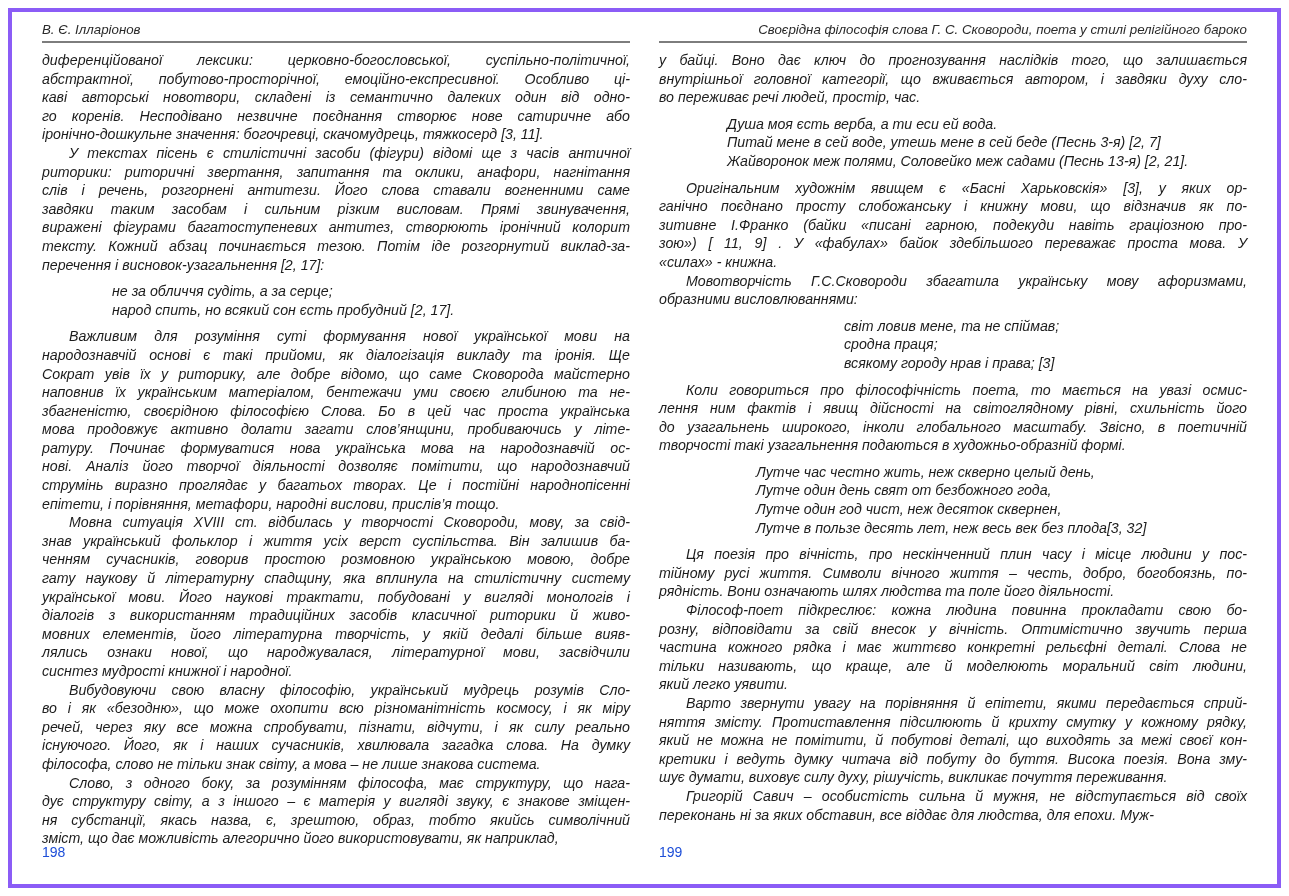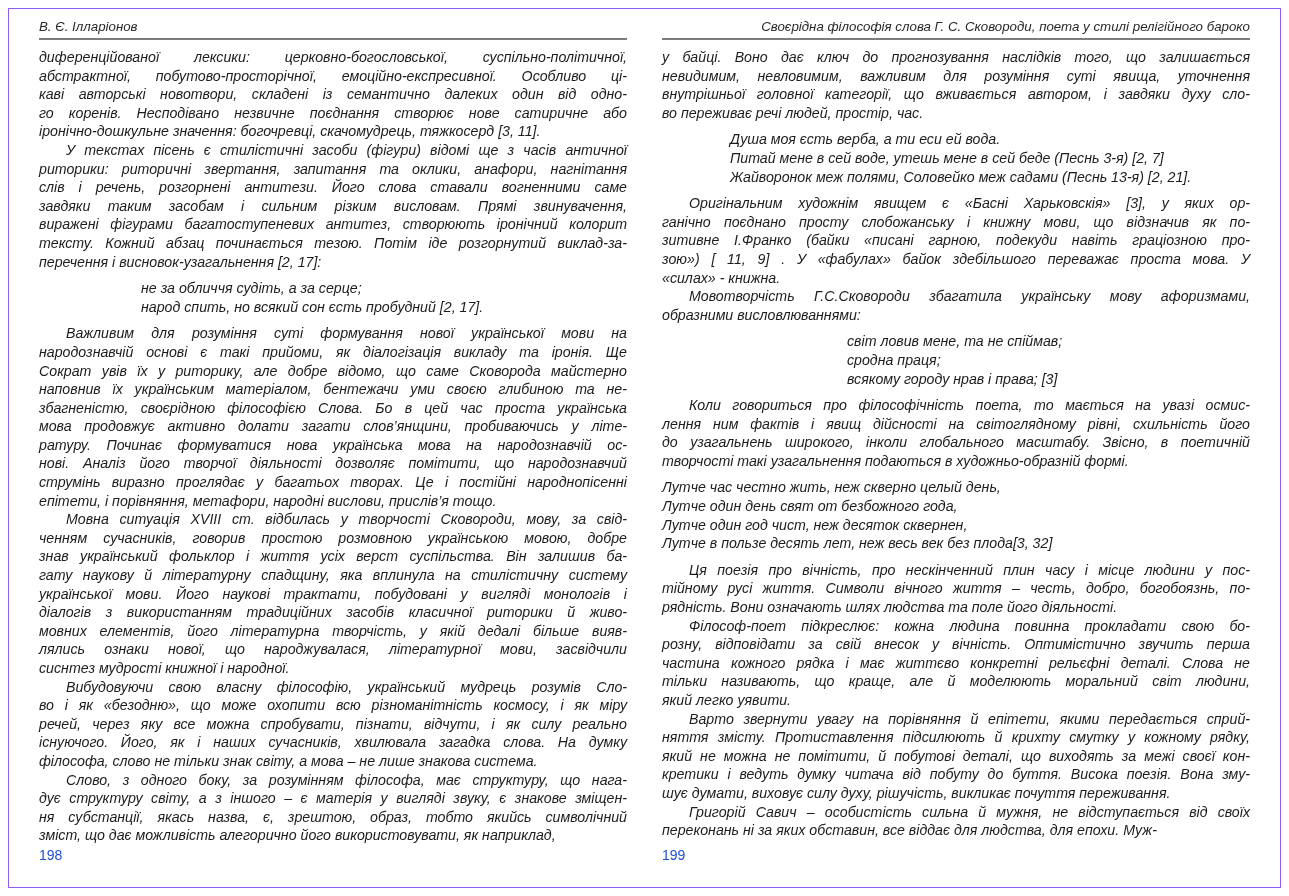--- a/index.html
+++ b/index.html
@@ -11,21 +11,21 @@
   .canvas {
     position: relative;
     width: 1289px;
     height: 896px;
     background: #ffffff;
     overflow: hidden;
   }
   .sheet {
     position: absolute;
     left: 8px; top: 8px; right: 8px; bottom: 8px;
-    border: 1px solid #8b5cf6;
+    border: 4px solid #8b5cf6;
     background: #ffffff;
   }
   .page {
     position: absolute;
     top: 0;
     bottom: 0;
     width: 588px;
   }
   .page-left  { left: 30px; }
   .page-right { right: 30px; }
@@ -99,40 +99,40 @@
           </div>
           <div class="para-block">
             <div class="text-line indent just">У текстах пісень є стилістичні засоби (фігури) відомі ще з часів античної</div>
             <div class="text-line just">риторики: риторичні звертання, запитання та оклики, анафори, нагнітання</div>
             <div class="text-line just">слів і речень, розгорнені антитези. Його слова ставали вогненними саме</div>
             <div class="text-line just">завдяки таким засобам і сильним різким висловам. Прямі звинувачення,</div>
             <div class="text-line just">виражені фігурами багатоступеневих антитез, створюють іронічний колорит</div>
             <div class="text-line just">тексту. Кожний абзац починається тезою. Потім іде розгорнутий виклад-за-</div>
             <div class="text-line">перечення і висновок-узагальнення [2, 17]:</div>
           </div>
-          <div class="quote-block" style="margin-left: 102px;">
+          <div class="quote-block" style="margin-left: 70px;">
             <div class="text-line">не за обличчя судіть, а за серце;</div>
             <div class="text-line">народ спить, но всякий сон єсть пробудний [2, 17].</div>
           </div>
           <div class="para-block">
             <div class="text-line indent just">Важливим для розуміння суті формування нової української мови на</div>
             <div class="text-line just">народознавчій основі є такі прийоми, як діалогізація викладу та іронія. Ще</div>
             <div class="text-line just">Сократ увів їх у риторику, але добре відомо, що саме Сковорода майстерно</div>
             <div class="text-line just">наповнив їх українським матеріалом, бентежачи уми своєю глибиною та не-</div>
             <div class="text-line just">збагненістю, своєрідною філософією Слова. Бо в цей час проста українська</div>
             <div class="text-line just">мова продовжує активно долати загати слов’янщини, пробиваючись у літе-</div>
             <div class="text-line just">ратуру. Починає формуватися нова українська мова на народознавчій ос-</div>
             <div class="text-line just">нові. Аналіз його творчої діяльності дозволяє помітити, що народознавчий</div>
             <div class="text-line just">струмінь виразно проглядає у багатьох творах. Це і постійні народнопісенні</div>
             <div class="text-line">епітети, і порівняння, метафори, народні вислови, прислів’я тощо.</div>
           </div>
           <div class="para-block">
             <div class="text-line indent just">Мовна ситуація XVIII ст. відбилась у творчості Сковороди, мову, за свід-</div>
+            <div class="text-line just">знав український фольклор і життя усіх верст суспільства. Він залишив ба-</div>
             <div class="text-line just">ченням сучасників, говорив простою розмовною українською мовою, добре</div>
-            <div class="text-line just">знав український фольклор і життя усіх верст суспільства. Він залишив ба-</div>
             <div class="text-line just">гату наукову й літературну спадщину, яка вплинула на стилістичну систему</div>
             <div class="text-line just">української мови. Його наукові трактати, побудовані у вигляді монологів і</div>
             <div class="text-line just">діалогів з використанням традиційних засобів класичної риторики й живо-</div>
             <div class="text-line just">мовних елементів, його літературна творчість, у якій дедалі більше вияв-</div>
             <div class="text-line just">лялись ознаки нової, що народжувалася, літературної мови, засвідчили</div>
             <div class="text-line">сиснтез мудрості книжної і народної.</div>
           </div>
           <div class="para-block">
             <div class="text-line indent just">Вибудовуючи свою власну філософію, український мудрець розумів Сло-</div>
             <div class="text-line just">во і як «безодню», що може охопити всю різноманітність космосу, і як міру</div>
@@ -149,21 +149,20 @@
         </div>
       <div class="page-number">198</div>
     </div>
 
     <div class="page page-right">
       <div class="page-header">Своєрідна філософія слова Г. С. Сковороди, поета у стилі релігійного бароко</div>
       <div class="header-rule"></div>
       <div class="page-body">
           <div class="para-block">
             <div class="text-line just">у байці. Воно дає ключ до прогнозування наслідків того, що залишається</div>
-            <div class="text-line just">невидимим, невловимим, важливим для розуміння суті явища, уточнення</div>
             <div class="text-line just">внутрішньої головної категорії, що вживається автором, і завдяки духу сло-</div>
             <div class="text-line">во переживає речі людей, простір, час.</div>
           </div>
           <div class="quote-block" style="margin-left: 68px;">
             <div class="text-line">Душа моя єсть верба, а ти еси ей вода.</div>
             <div class="text-line">Питай мене в сей воде, утешь мене в сей беде (Песнь 3-я) [2, 7]</div>
             <div class="text-line">Жайворонок меж полями, Соловейко меж садами (Песнь 13-я) [2, 21].</div>
           </div>
           <div class="para-block">
             <div class="text-line indent just">Оригінальним художнім явищем є «Басні Харьковскія» [3], у яких ор-</div>
@@ -180,21 +179,21 @@
             <div class="text-line">світ ловив мене, та не спіймав;</div>
             <div class="text-line">сродна праця;</div>
             <div class="text-line">всякому городу нрав і права; [3]</div>
           </div>
           <div class="para-block">
             <div class="text-line indent just">Коли говориться про філософічність поета, то мається на увазі осмис-</div>
             <div class="text-line just">лення ним фактів і явищ дійсності на світоглядному рівні, схильність його</div>
             <div class="text-line just">до узагальнень широкого, інколи глобального масштабу. Звісно, в поетичній</div>
             <div class="text-line">творчості такі узагальнення подаються в художньо-образній формі.</div>
           </div>
-          <div class="quote-block" style="">
+          <div class="quote-block" style="margin-left: 97px;">
             <div class="text-line">Лутче час честно жить, неж скверно целый день,</div>
             <div class="text-line">Лутче один день свят от безбожного года,</div>
             <div class="text-line">Лутче один год чист, неж десяток сквернен,</div>
             <div class="text-line">Лутче в пользе десять лет, неж весь век без плода[3, 32]</div>
           </div>
           <div class="para-block">
             <div class="text-line indent just">Ця поезія про вічність, про нескінченний плин часу і місце людини у пос-</div>
             <div class="text-line just">тійному русі життя. Символи вічного життя – честь, добро, богобоязнь, по-</div>
             <div class="text-line">рядність. Вони означають шлях людства та поле його діяльності.</div>
           </div>

